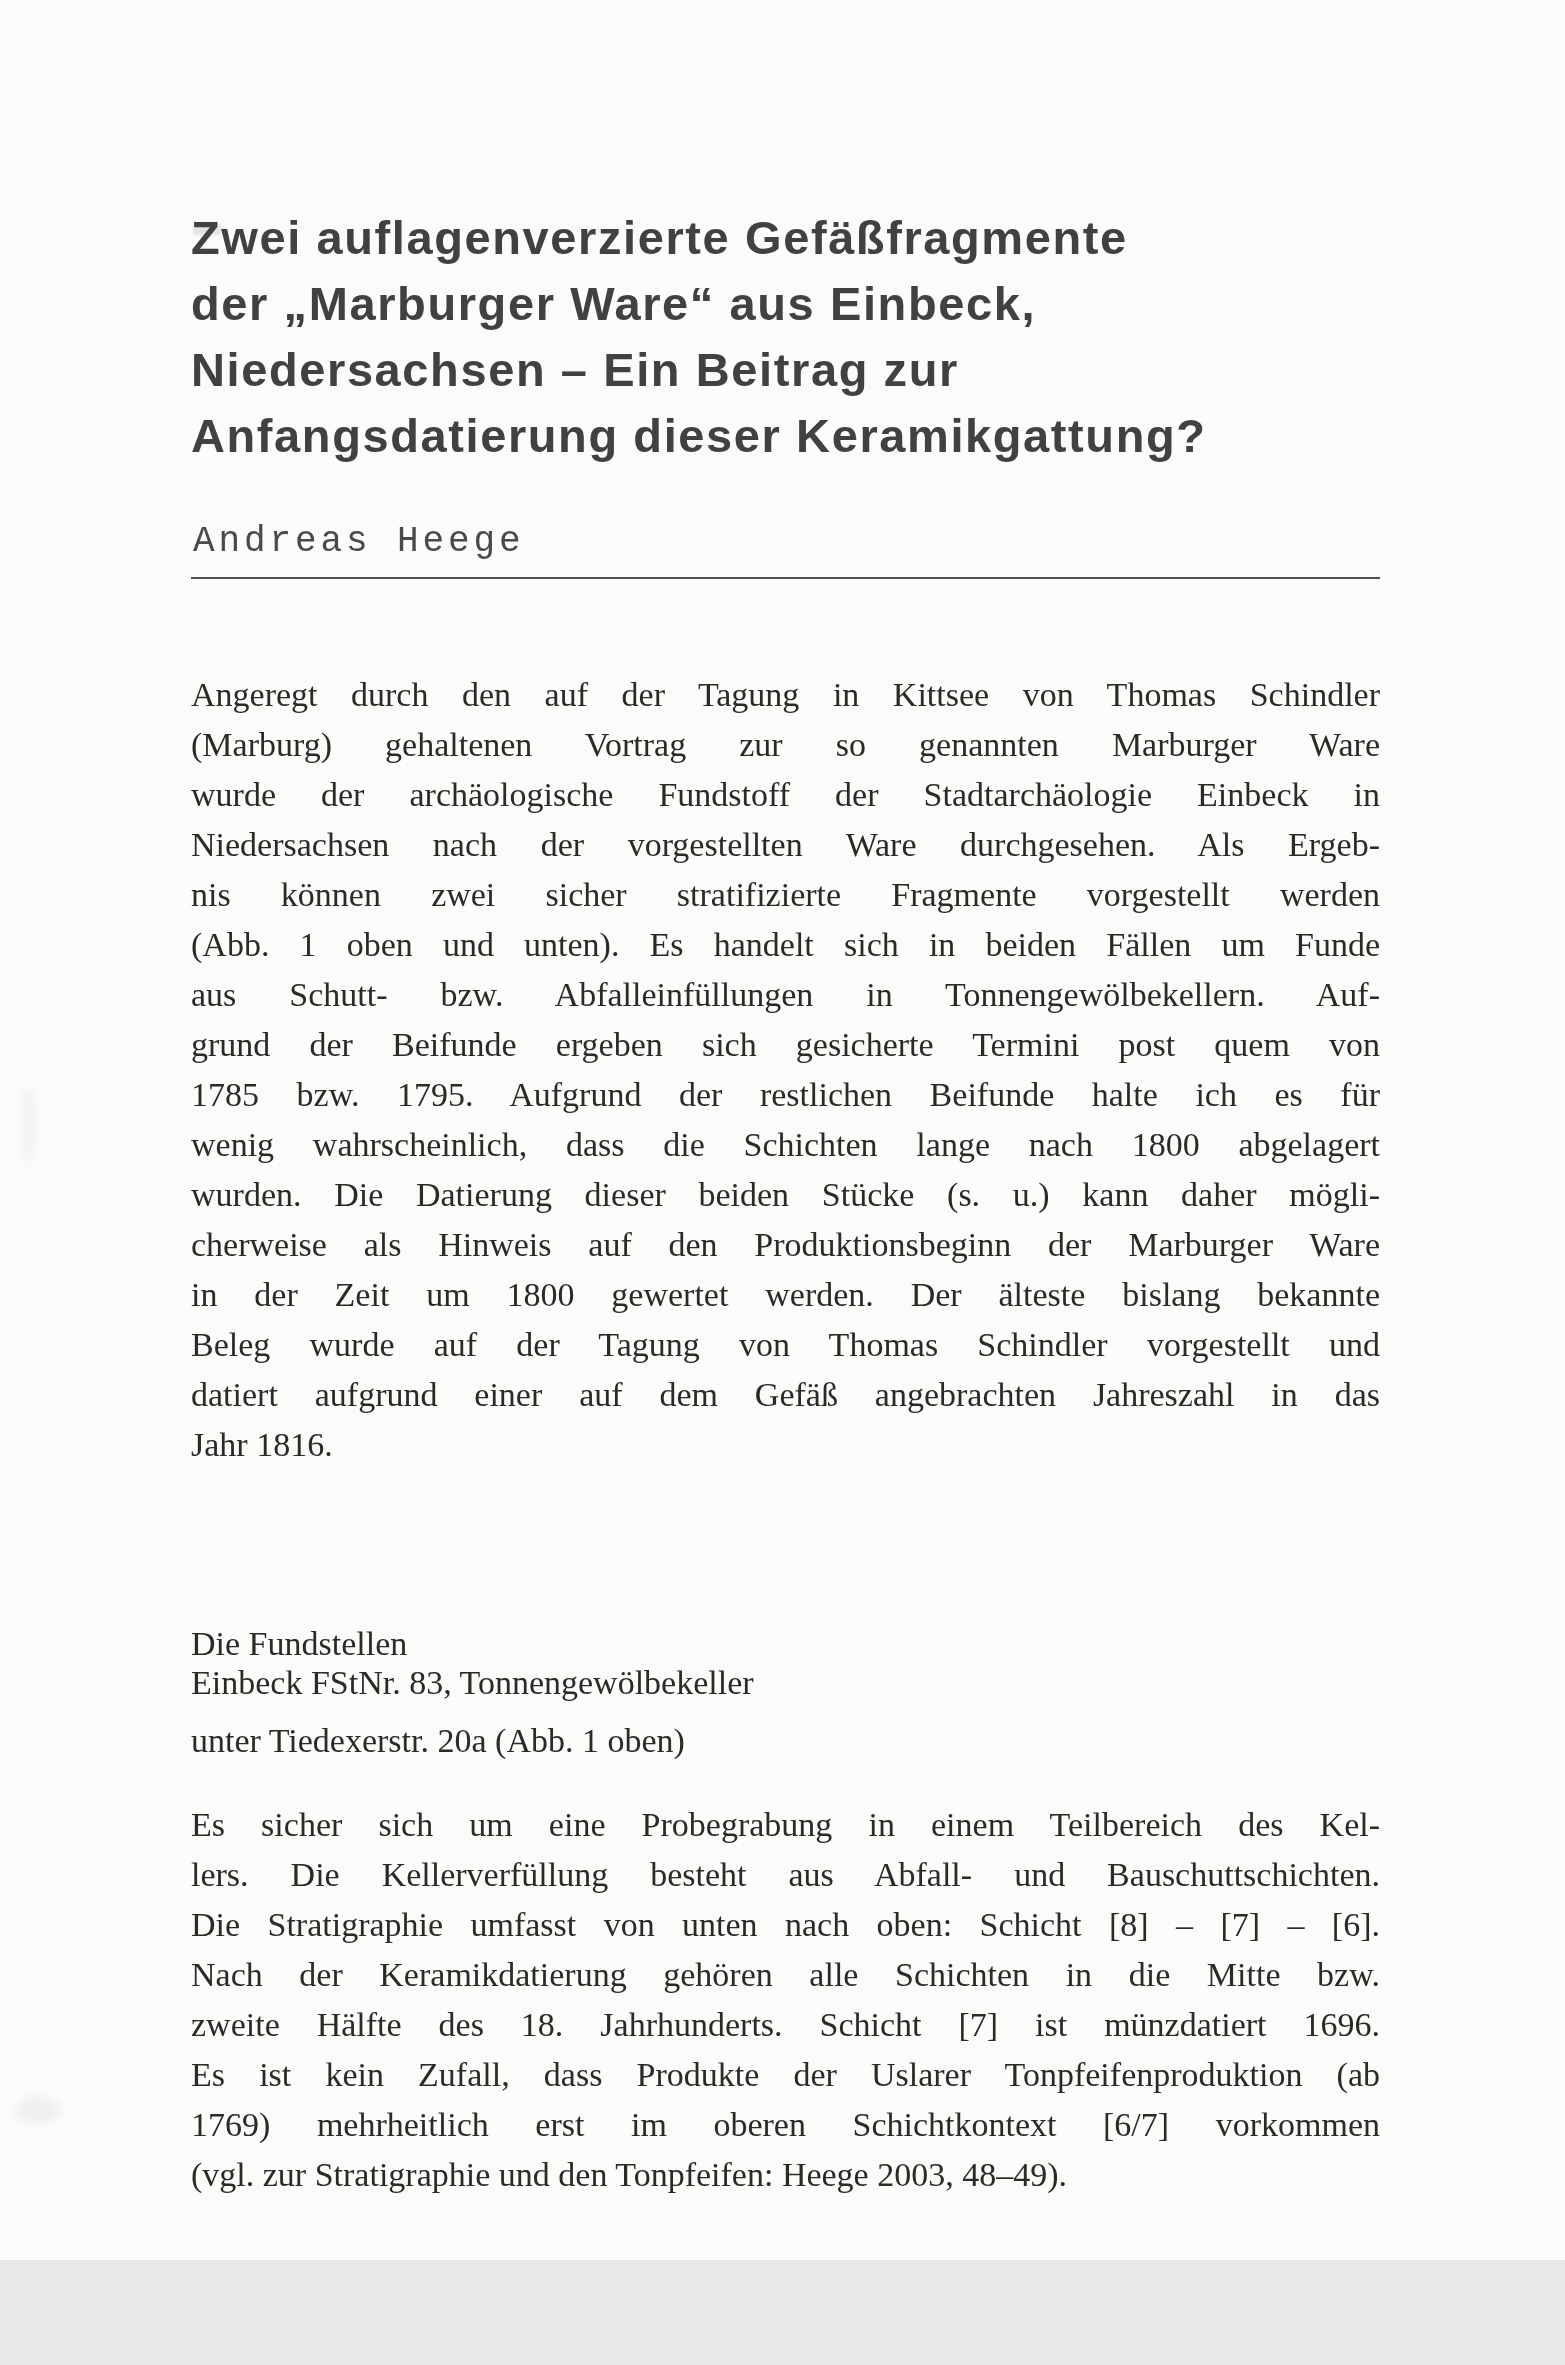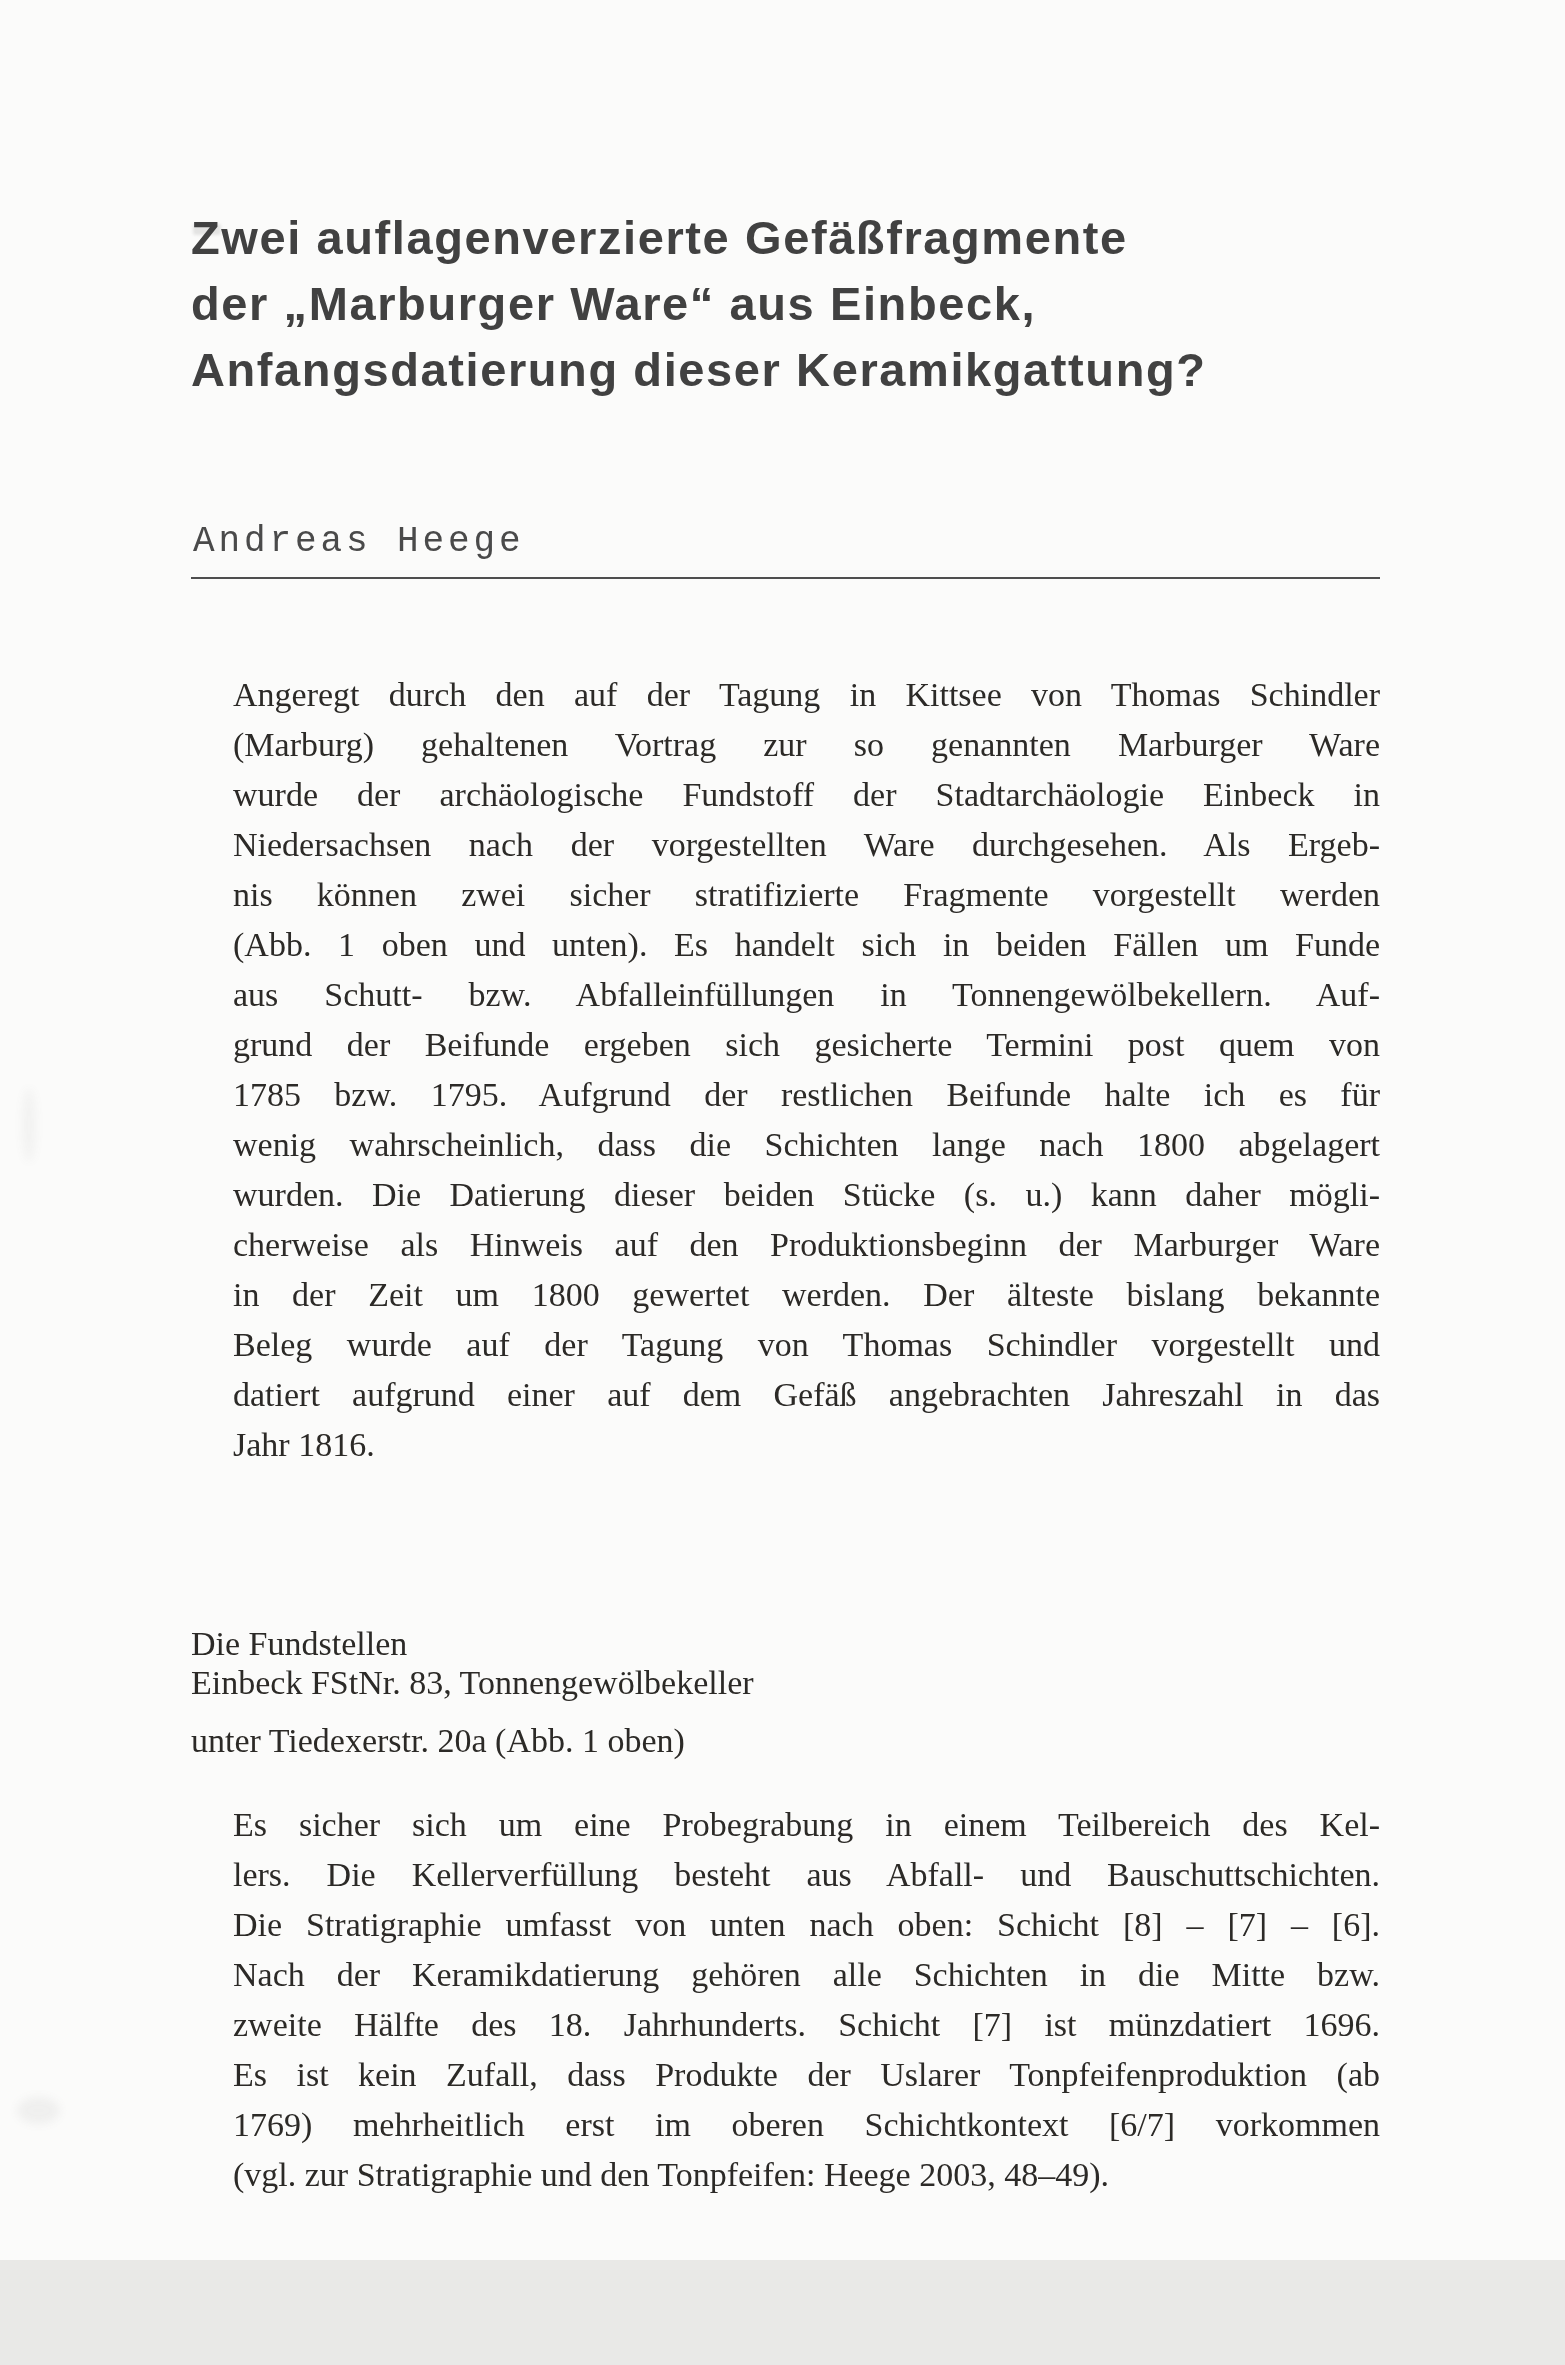--- a/index.html
+++ b/index.html
@@ -53,21 +53,20 @@
   }
   .intro{top:670px;}
   .heading{top:1619px;}
   .site{top:1650px;}
   .excavation{top:1800px;}
   .justified .line{
     text-align:justify;
     text-align-last:justify;
     -moz-text-align-last:justify;
     white-space:normal;
-    margin-left:42px;
   }
   .justified .line:last-child{
     text-align-last:left;
     -moz-text-align-last:left;
   }
   .site .line{text-align:left;margin-top:8px;}
   .pagenum{
     position:absolute;left:191px;top:2260px;width:1189px;
     text-align:right;
     font-size:34px;line-height:41px;
@@ -80,20 +79,21 @@
 
 <div class="page">
 
   <div class="smudge s1"></div>
   <div class="smudge s2"></div>
   <div class="smudge s3"></div>
 
   <h1 class="title">
       <div class="title-line">Zwei auflagenverzierte Gefäßfragmente</div>
       <div class="title-line">der „Marburger Ware“ aus Einbeck,</div>
+      <div class="title-line">Niedersachsen – Ein Beitrag zur</div>
       <div class="title-line">Anfangsdatierung dieser Keramikgattung?</div>
     </h1>
 
   <div class="author">Andreas Heege</div>
 
   <div class="rule"></div>
 
   <div class="para intro justified">
       <div class="line">Angeregt durch den auf der Tagung in Kittsee von Thomas Schindler</div>
       <div class="line">(Marburg) gehaltenen Vortrag zur so genannten Marburger Ware</div>

